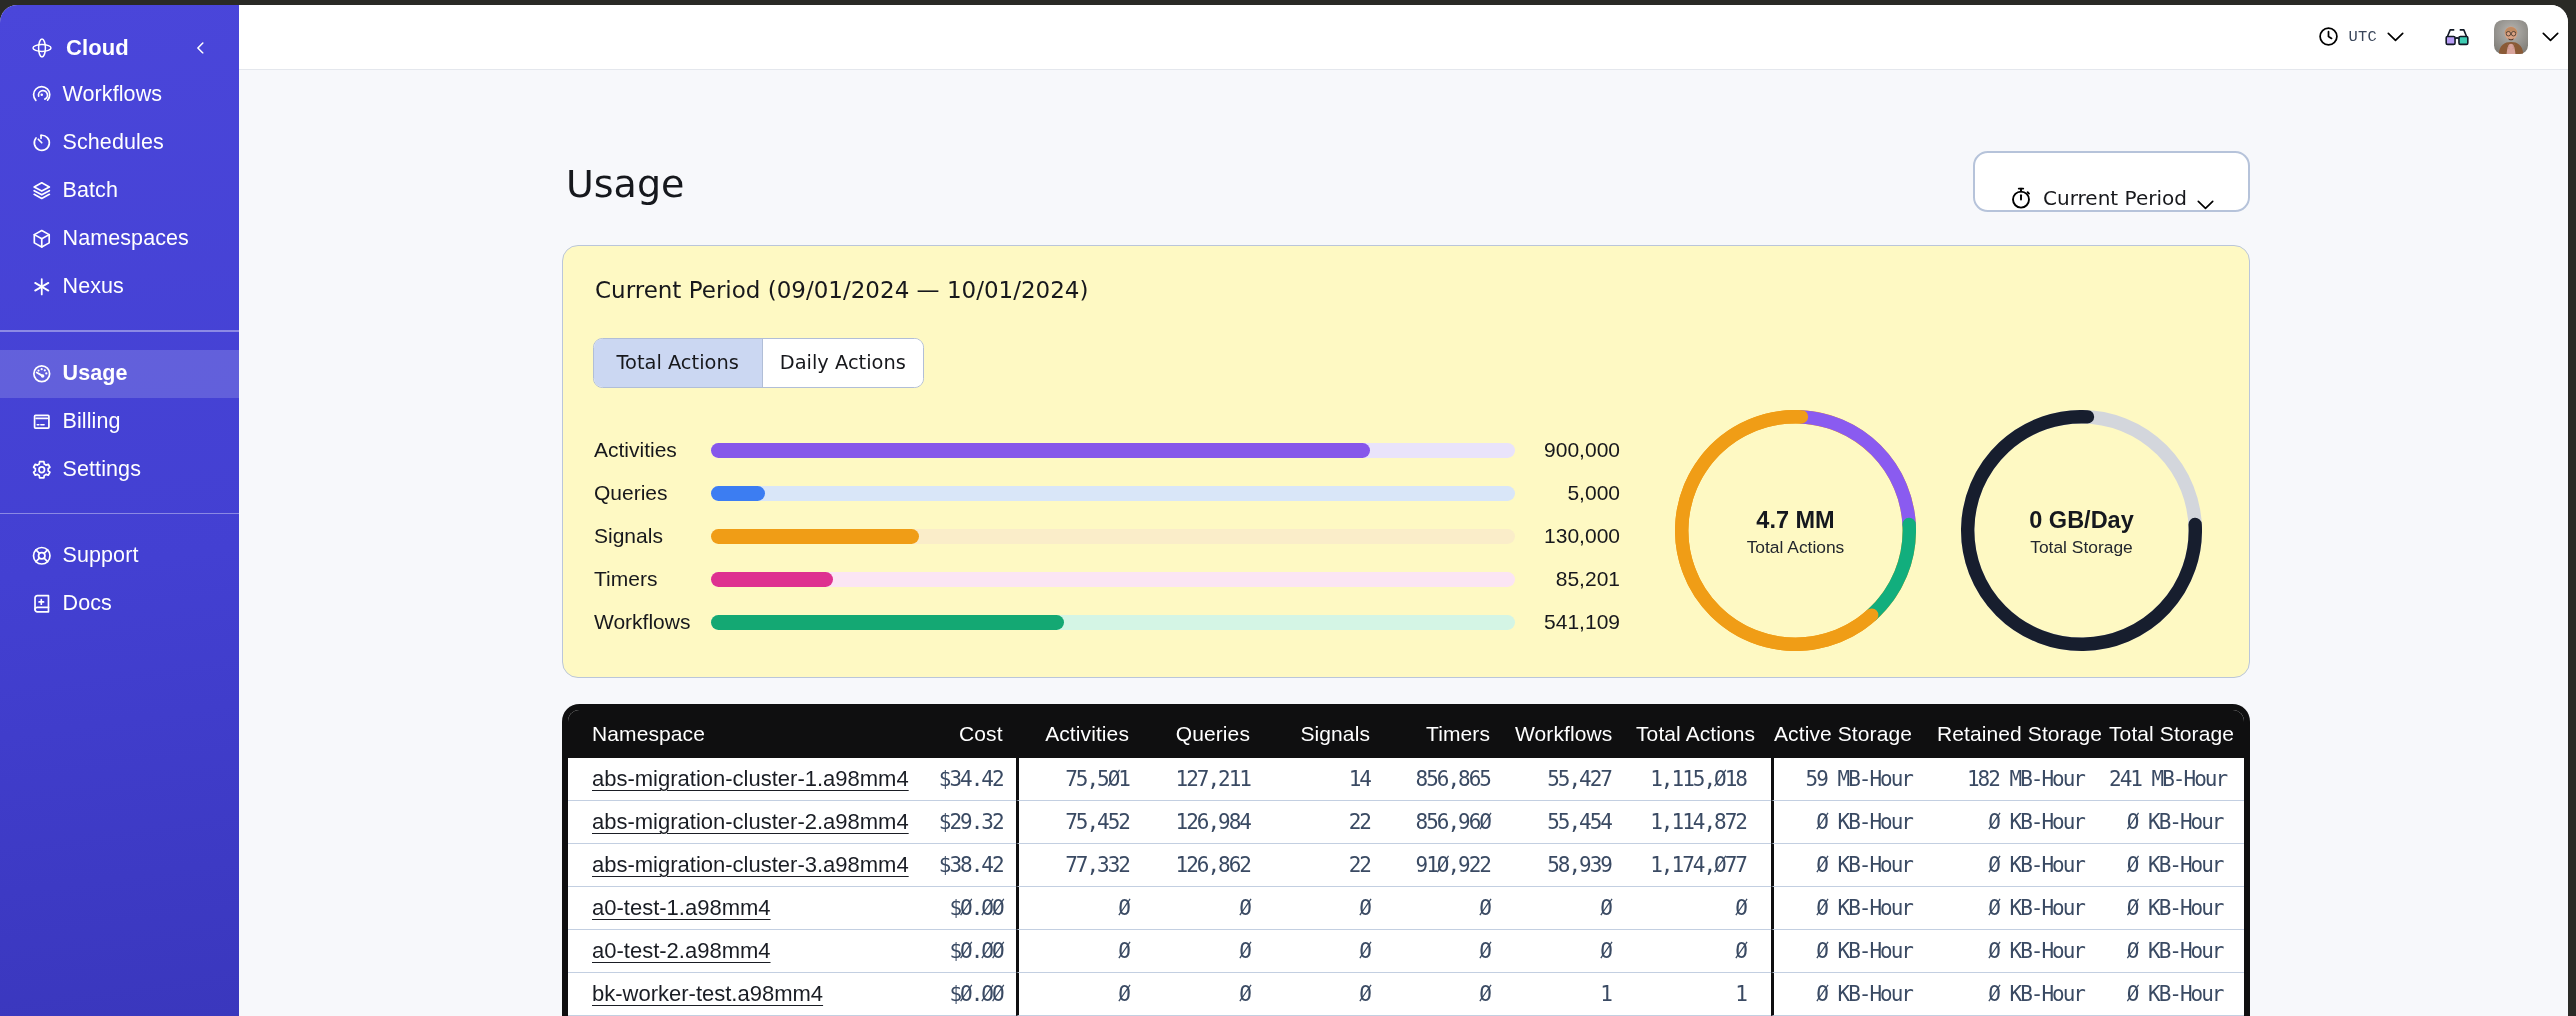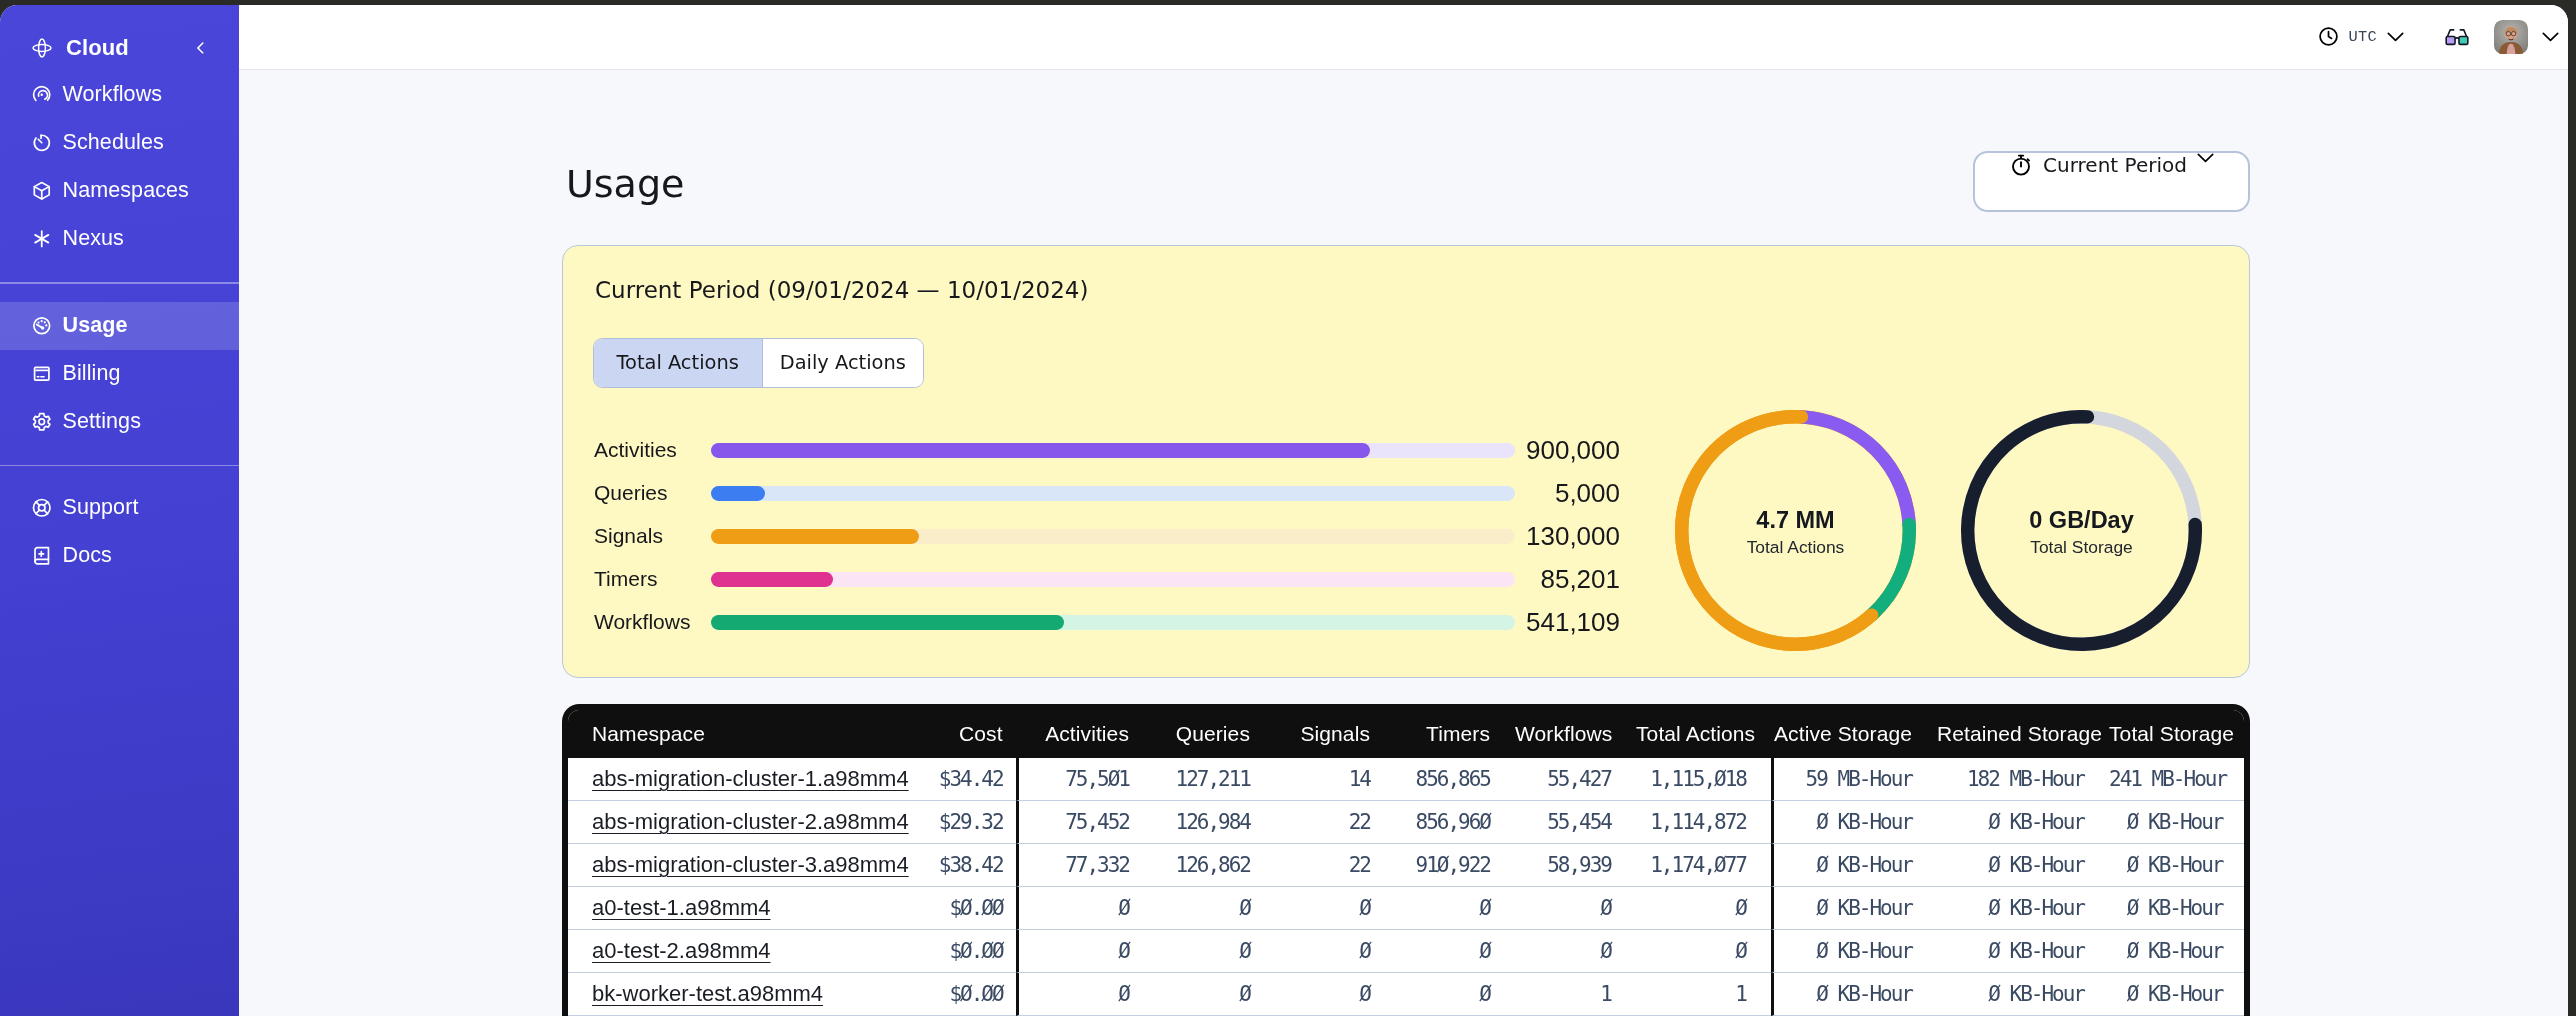--- a/index.html
+++ b/index.html
@@ -32,40 +32,40 @@
   .tz-label { font-family:Liberation Mono, monospace; font-size:15.4px; font-weight:400; color:#39455a; letter-spacing:0.3px; }
   .tb-glasses { margin-right:25px; cursor:pointer; display:flex; }
   .tb-avatar { width:34px; height:34px; border-radius:8.7px; overflow:hidden; margin-right:14.8px; cursor:pointer; }
 
   
   #main { position:absolute; left:239px; top:65px; right:0; bottom:0; background:#f7f8fb; overflow:hidden; }
   .page { position:relative; margin-left:323px; width:1688px; height:100%; }
 
   .page-title { position:absolute; left:4px; top:92px; line-height:44px; font-family:"DejaVu Sans", sans-serif; font-size:38px; font-weight:400; color:#16181d; letter-spacing:0; }
 
-  .period-btn { position:absolute; right:0; top:81px; height:61px; width:277px; display:flex; align-items:flex-start; justify-content:center; gap:10px;
+  .period-btn { position:absolute; right:0; top:81px; height:61px; width:277px; display:flex; align-items:flex-end; justify-content:center; gap:10px;
     background:#fff; border:2px solid #b6c3da; border-radius:14.8px; cursor:pointer; }
   .period-btn .pb-label { font-family:"DejaVu Sans", sans-serif; font-size:20px; font-weight:400; color:#17181c; }
 
   
   .card { position:absolute; left:0; top:175px; width:1688px; height:433px; background:#fef9c3;
     border:1.3px solid #bac6da; border-radius:16px; }
   .card-title { position:absolute; left:32px; top:31px; font-family:"DejaVu Sans", sans-serif; font-size:23px; font-weight:400; color:#17181c; }
 
   .tabs { position:absolute; left:29.5px; top:92px; height:50px; display:flex; border:1.3px solid #b1bed7; border-radius:9.4px; overflow:hidden; background:#fff; }
   .tab { display:flex; align-items:center; padding:0 17px; font-family:"DejaVu Sans", sans-serif; font-size:19.4px; font-weight:400; color:#17181c; cursor:pointer; background:#fff; }
   .tab + .tab { border-left:1.3px solid #b1bed7; }
   .tab.active { background:#cbd7f2; padding:0 23px; }
 
   .bars { position:absolute; left:0; top:183px; width:1057px; }
   .bar-row { position:absolute; left:0; height:43px; width:100%; display:flex; align-items:center; }
   .bar-label { position:absolute; left:31px; font-size:21px; color:#17181c; }
   .bar-track { position:absolute; left:148px; width:804px; height:14.8px; border-radius:7.4px; }
   .bar-fill { position:absolute; left:0; top:0; height:14.8px; border-radius:7.4px; }
-  .bar-value { position:absolute; right:0; font-size:26px; color:#17181c; text-align:right; }
+  .bar-value { position:absolute; right:0; font-size:21px; color:#17181c; text-align:right; }
 
   .donut { position:absolute; top:164px; width:241px; height:241px; }
   .donut .dtxt { position:absolute; left:0; right:0; text-align:center; }
   .donut .dval { top:97px; font-size:23.5px; font-weight:600; color:#15181e; }
   .donut .dlab { top:127px; font-size:17.4px; font-weight:400; color:#23272e; }
   #donut-0 { left:1112px; }
   #donut-1 { left:1398px; }
 
   
   .ns-table { position:absolute; left:0; top:634px; width:1688px; border:6px solid #0f0f10; border-bottom:none;
@@ -116,20 +116,30 @@
         </div>
         <div class="side-item">
           <span class="icon">
             <svg class="ic" viewBox="0 0 24 24" fill="none" stroke="currentColor" stroke-linecap="round" stroke-linejoin="round" stroke-width="1.9" width="21.5" height="21.5">
               <path d="M11.2 3.7 V7.1"></path>
               <path d="M11.2 3.7 A8.4 8.4 0 1 1 5.6 6.7"></path>
               <path d="M12 12 L8.1 8.1"></path>
             </svg>
           </span>
           <span class="lbl">Schedules</span>
+        </div>
+        <div class="side-item">
+          <span class="icon">
+            <svg class="ic" viewBox="0 0 24 24" fill="none" stroke="currentColor" stroke-linecap="round" stroke-linejoin="round" stroke-width="1.9" width="21.5" height="21.5">
+              <path d="M12 3.2 L20.5 7.8 L12 12.4 L3.5 7.8 Z"></path>
+              <path d="M3.5 12 L12 16.6 L20.5 12"></path>
+              <path d="M3.5 16 L12 20.6 L20.5 16"></path>
+            </svg>
+          </span>
+          <span class="lbl">Batch</span>
         </div>
         <div class="side-item">
           <span class="icon">
             <svg class="ic" viewBox="0 0 24 24" fill="none" stroke="currentColor" stroke-linecap="round" stroke-linejoin="round" stroke-width="1.9" width="21.5" height="21.5">
               <path d="M12 2.8 L20.3 7.4 V16.6 L12 21.2 L3.7 16.6 V7.4 Z"></path>
               <path d="M3.7 7.4 L12 12 L20.3 7.4"></path>
               <path d="M12 12 V21.2"></path>
             </svg>
           </span>
           <span class="lbl">Namespaces</span>

